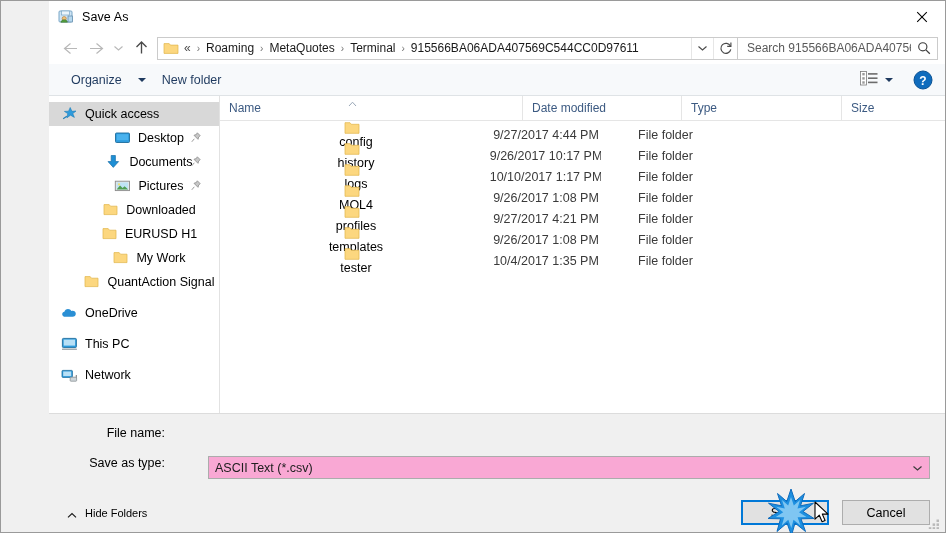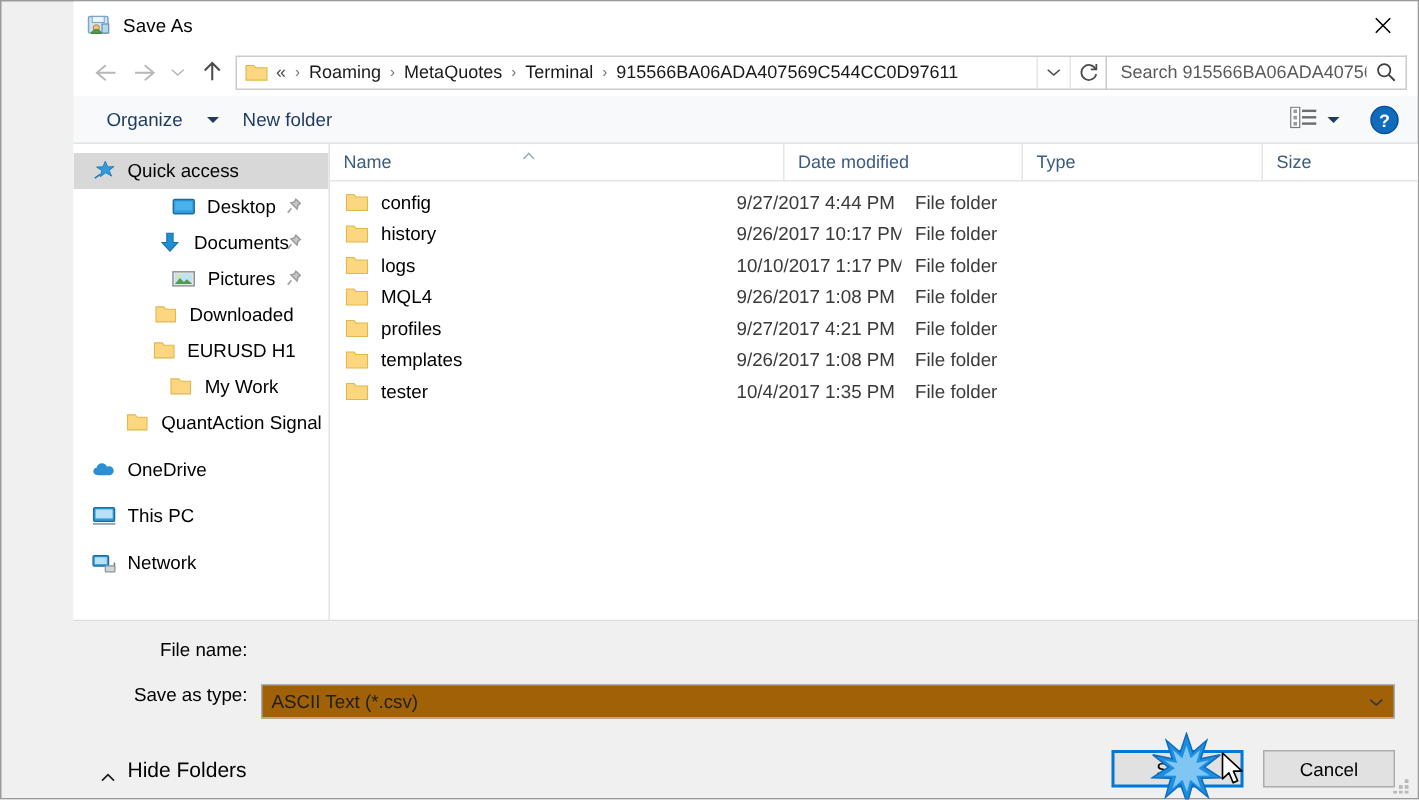--- a/index.html
+++ b/index.html
@@ -206,21 +206,21 @@
   }
   .rowlist { flex: 1 1 auto; overflow: hidden; padding-top: 3px; }
   .frow {
     height: 21px;
     display: flex; align-items: center;
     font-size: 12.5px;
   }
   .fcell {
     display: flex; align-items: center;
     padding-left: 9px;
-    white-space: nowrap; overflow: hidden;
+    white-space: nowrap; overflow: hidden; flex-direction: column;
   }
   .fcell.name { width: 262px; flex: none; color: #000; padding-left: 10px; }
   .fcell.date { width: 119px; flex: none; color: #3a3a3a; text-align: center; }
   .fcell.type { width: 120px; flex: none; color: #3a3a3a; }
   .fcell.size { width: 80px; flex: none; color: #3a3a3a; }
   .folder-ico { width: 16px; height: 14px; margin-right: 8px; flex: none; }
 
   
   .footer {
     background: #f0f0f0;
@@ -250,33 +250,33 @@
     line-height: 15px;
   }
   .field-chevron {
     margin-left: auto; width: 24px; height: 21px;
     display: flex; align-items: center; justify-content: center;
     flex: none;
   }
   .savetype-field {
     flex: 1 1 auto; height: 23px;
     border: 1px solid #acacac;
-    background: #a16207;
+    background: #f9a8d4;
     display: flex; align-items: center;
     padding-left: 6px;
-    font-size: 12.5px; color: #202020;
+    font-size: 12.5px; color: #202020; margin-left: 34px;
   }
   .btnrow {
     display: flex; align-items: center;
     padding: 7px 15px 0 10px;
     height: 46px;
   }
   .hide-folders {
     display: flex; align-items: center; gap: 8px;
-    font-size: 14px; color: #000;
+    font-size: 11px; color: #000;
     padding-left: 8px;
   }
   .chev-up { width: 10px; height: 7px; }
   .btn-spacer { flex: 1 1 auto; }
   .btn {
     width: 88px; height: 25px;
     font-size: 12.5px; color: #000;
     display: flex; align-items: center; justify-content: center;
     background: #e1e1e1;
     border: 1px solid #adadad;

